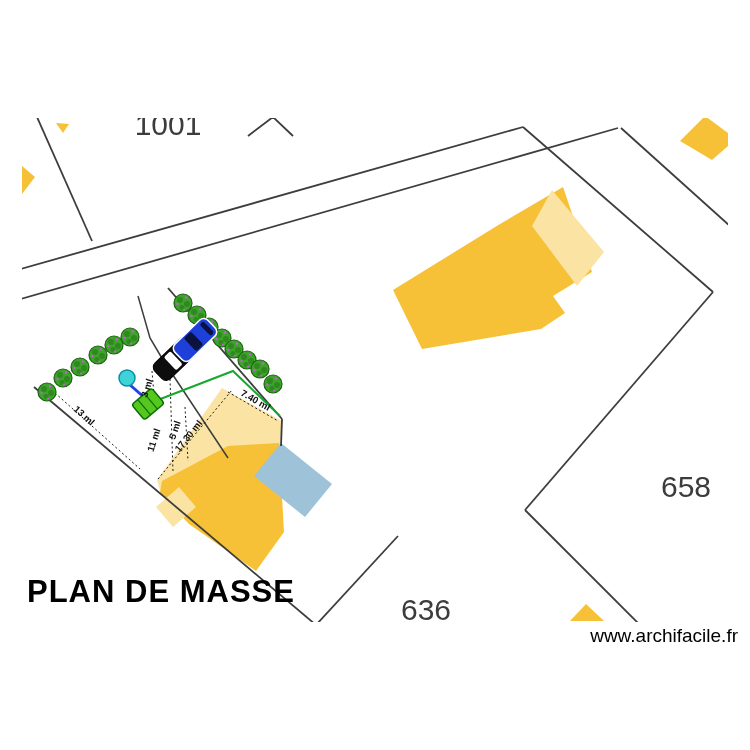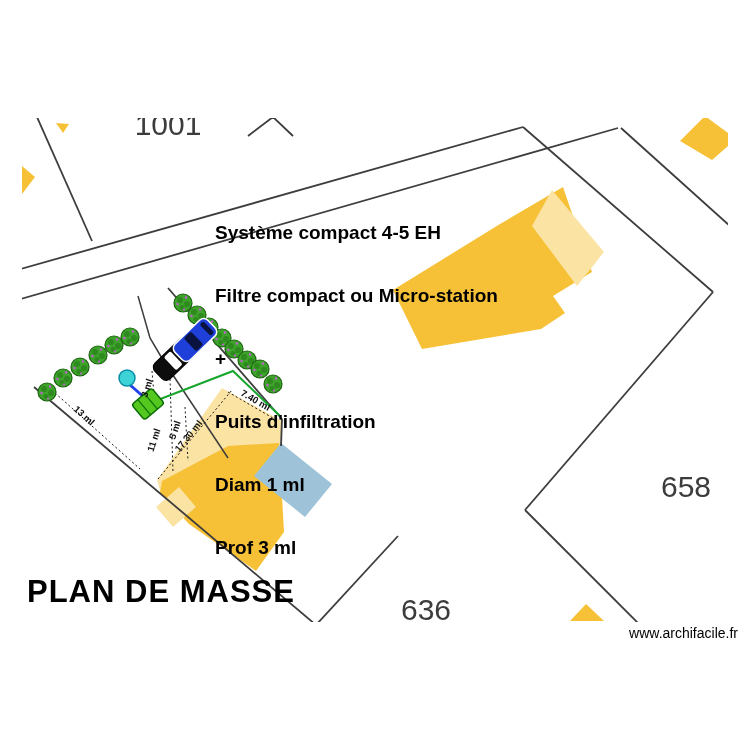--- a/index.html
+++ b/index.html
@@ -11,21 +11,21 @@
   .annotation{
     position:absolute;left:215px;top:180px;
     font-size:19px;font-weight:700;color:#000;line-height:21px;white-space:pre;
   }
   .plan-title{
     position:absolute;left:27px;top:574px;
     font-size:31px;font-weight:700;color:#000;letter-spacing:1px;white-space:nowrap;
   }
   .watermark{
     position:absolute;right:12px;top:625px;
-    font-size:14px;font-weight:400;color:#000;white-space:nowrap;margin-left:32px;
+    font-size:19px;font-weight:400;color:#000;white-space:nowrap;margin-left:32px;
   }
   .dimlabel{font-size:9.5px;font-weight:700;fill:#111;}
   .parcellabel{font-size:30px;font-weight:400;fill:#3c3c3c;}
 </style>
 </head>
 <body>
 
 <div class="stage">
 
 <svg width="750" height="750" viewBox="0 0 750 750">
@@ -128,26 +128,18 @@
     <text class="dimlabel" text-anchor="middle" transform="translate(82,418) rotate(42)">13 ml</text>
     <text class="dimlabel" text-anchor="middle" transform="translate(191,438) rotate(-51)">17.30 ml</text>
     <text class="dimlabel" text-anchor="middle" transform="translate(254,403) rotate(30)">7.40 ml</text>
 
     <text class="parcellabel" text-anchor="middle" x="168" y="135">1001</text>
     <text class="parcellabel" text-anchor="middle" x="686" y="497">658</text>
     <text class="parcellabel" text-anchor="middle" x="426" y="620">636</text>
   </g>
 </svg>
 
-<div class="annotation">
-  <div>Système compact 4-5 EH</div>
-  <div>Filtre compact ou Micro-station</div>
-  <div>+</div>
-  <div>Puits d'infiltration</div>
-  <div>Diam 1 ml</div>
-  <div>Prof 3 ml</div>
-</div>
 
 <div class="plan-title">PLAN DE MASSE</div>
 
 <div class="watermark">www.archifacile.fr</div>
 
 </div>
 
 </body></html>

